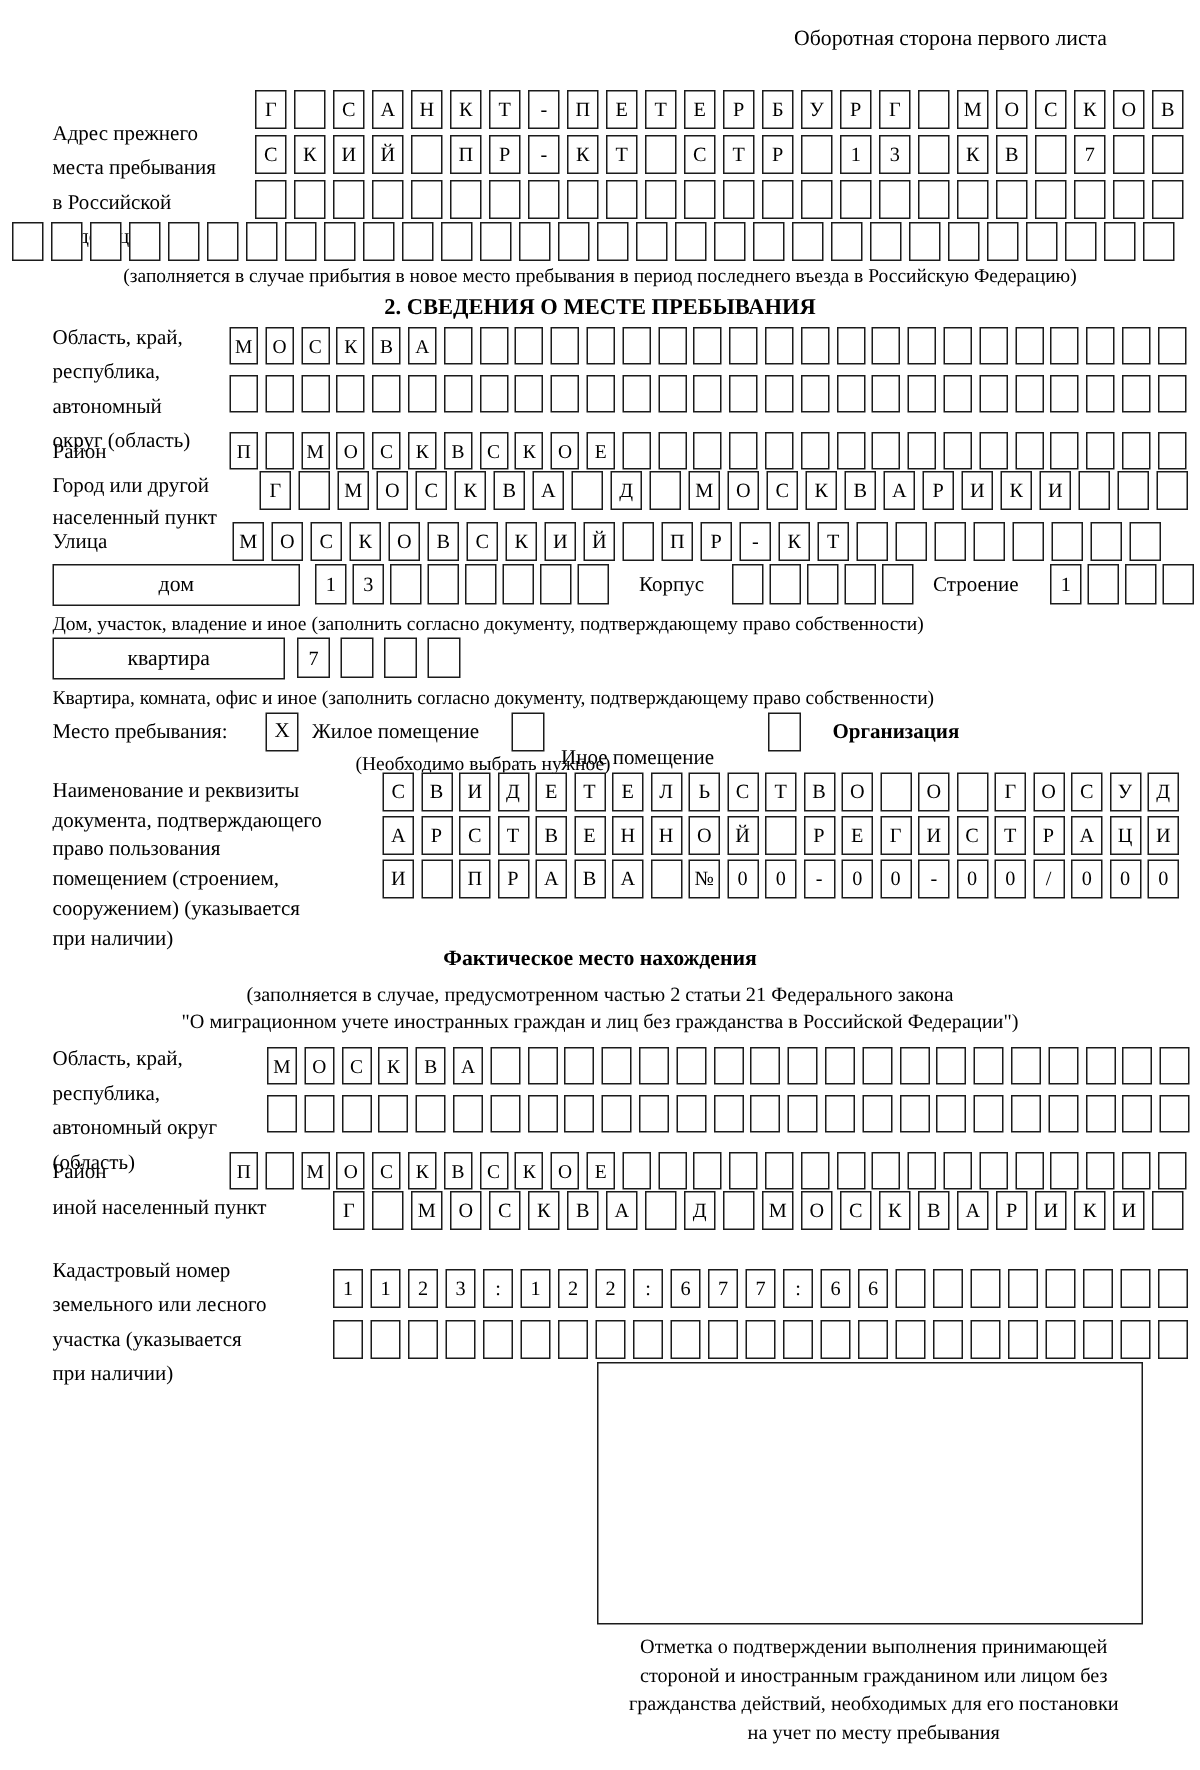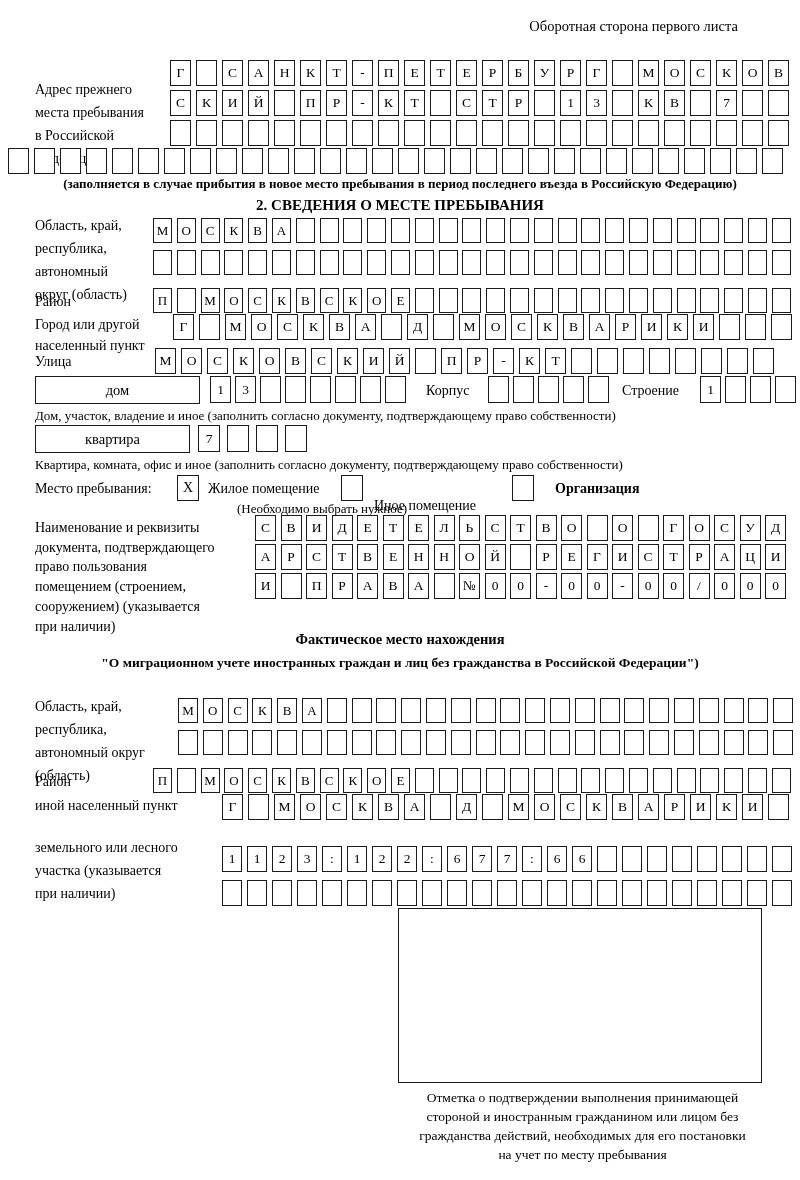--- a/index.html
+++ b/index.html
@@ -5,21 +5,21 @@
   html,body{margin:0;padding:0;}
   body{
     width:800px;height:1180px;position:relative;background:#ffffff;
     font-family:"Liberation Serif","DejaVu Serif",serif;color:#000;
     overflow:hidden;
   }
   .abs{position:absolute;}
   .lbl{font-size:14px;line-height:23px;}
   .lbl-tight{font-size:14px;line-height:20.5px;}
   .note{font-size:13px;}
-  .center{left:0;width:800px;text-align:center;font-weight:bold;}
+  .center{left:0;width:800px;text-align:center;}
   .bold{font-weight:bold;}
   
   .cellrow{display:flex;}
   .cell{
     box-sizing:border-box;border:1.7px solid #1b1b1b;background:#fff;
     display:flex;align-items:center;justify-content:center;
     font-family:"Liberation Serif","DejaVu Serif",serif;font-size:13.5px;
   }
   .row24 .cell,.row30 .cell{width:21px;height:26px;}
   .row24{gap:5px;} .row30{gap:5px;}
@@ -439,20 +439,21 @@
     <span class="cell">0</span>
     <span class="cell">0</span>
     <span class="cell">/</span>
     <span class="cell">0</span>
     <span class="cell">0</span>
     <span class="cell">0</span>
   </div>
 
 <div class="abs center bold" style="top:631px;font-size:14.5px;">Фактическое место нахождения</div>
 <div class="abs center" style="top:654px;font-size:13.5px;line-height:18px;">
+  <div>(заполняется в случае, предусмотренном частью 2 статьи 21 Федерального закона</div>
   <div>"О миграционном учете иностранных граждан и лиц без гражданства в Российской Федерации")</div>
 </div>
 
 <div class="abs lbl" style="left:35px;top:695px;width:140px;">
   <div>Область, край,</div>
   <div>республика,</div>
   <div>автономный округ</div>
   <div>(область)</div>
 </div>
 <div class="abs cellrow rowS2" style="left:178px;top:698px;">
@@ -563,20 +564,21 @@
     <span class="cell">В</span>
     <span class="cell">А</span>
     <span class="cell">Р</span>
     <span class="cell">И</span>
     <span class="cell">К</span>
     <span class="cell">И</span>
     <span class="cell"></span>
   </div>
 
 <div class="abs lbl" style="left:35px;top:836px;width:180px;">
+  <div>Кадастровый номер</div>
   <div>земельного или лесного</div>
   <div>участка (указывается</div>
   <div>при наличии)</div>
 </div>
 <div class="abs cellrow rowKad" style="left:222px;top:846px;">
     <span class="cell">1</span>
     <span class="cell">1</span>
     <span class="cell">2</span>
     <span class="cell">3</span>
     <span class="cell">:</span>

